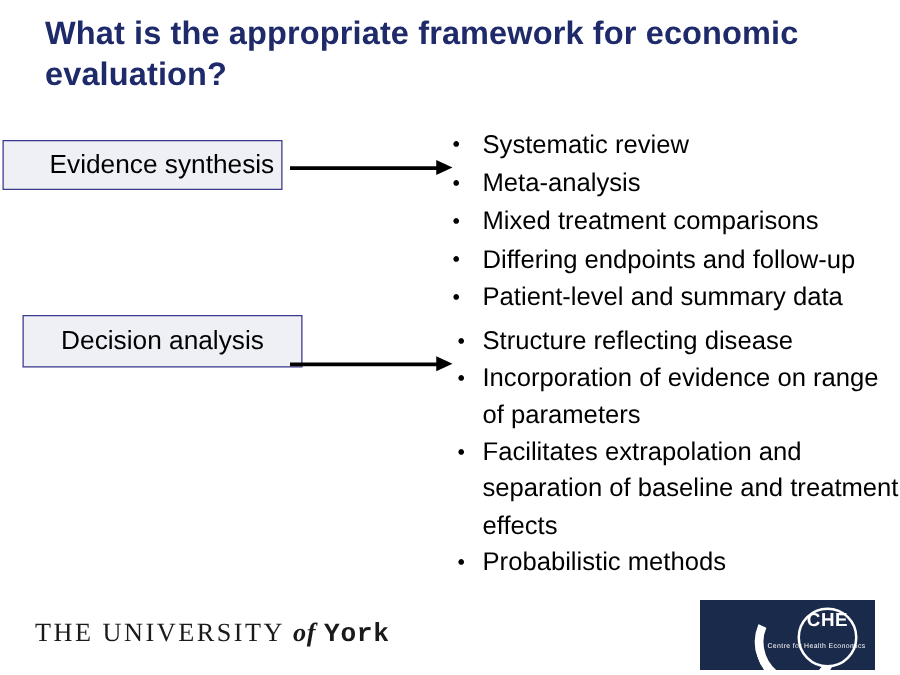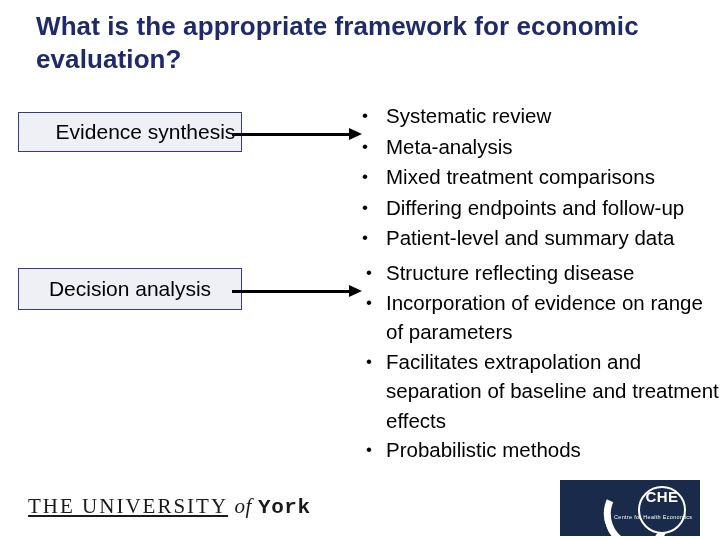--- a/index.html
+++ b/index.html
@@ -40,29 +40,29 @@
     border: 1px solid #3a3a8c;
     background: #eef0f6;
     color: #000000;
     font-size: 21px;
     display: flex;
     align-items: center;
     justify-content: center;
     white-space: nowrap;
   }
   .box-evidence {
-    left: 18px;
+    left: 2px;
     top: 112px;
     width: 224px;
     height: 40px;
     padding-left: 31px;
   }
   .box-decision {
     left: 18px;
-    top: 268px;
+    top: 252px;
     width: 224px;
     height: 42px;
   }
 
   .arrow {
     position: absolute;
     height: 0;
   }
   .arrow .shaft {
     position: absolute;
@@ -145,26 +145,26 @@
     top: 494px;
     font-size: 21px;
     color: #1a1a1a;
     letter-spacing: 0.5px;
     white-space: nowrap;
   }
   .footer-logo .uni {
     font-family: "Liberation Serif", serif;
     font-weight: normal;
     letter-spacing: 2px;
-    text-decoration: underline;
   }
   .footer-logo .of {
     font-family: "Liberation Serif", serif;
     font-style: italic;
     letter-spacing: 0.5px;
+    font-weight: bold;
   }
   .footer-logo .york {
     font-family: Liberation Mono, monospace;
     font-weight: bold;
     letter-spacing: 0.5px;
   }
 
   .che-logo {
     position: absolute;
     left: 560px;

